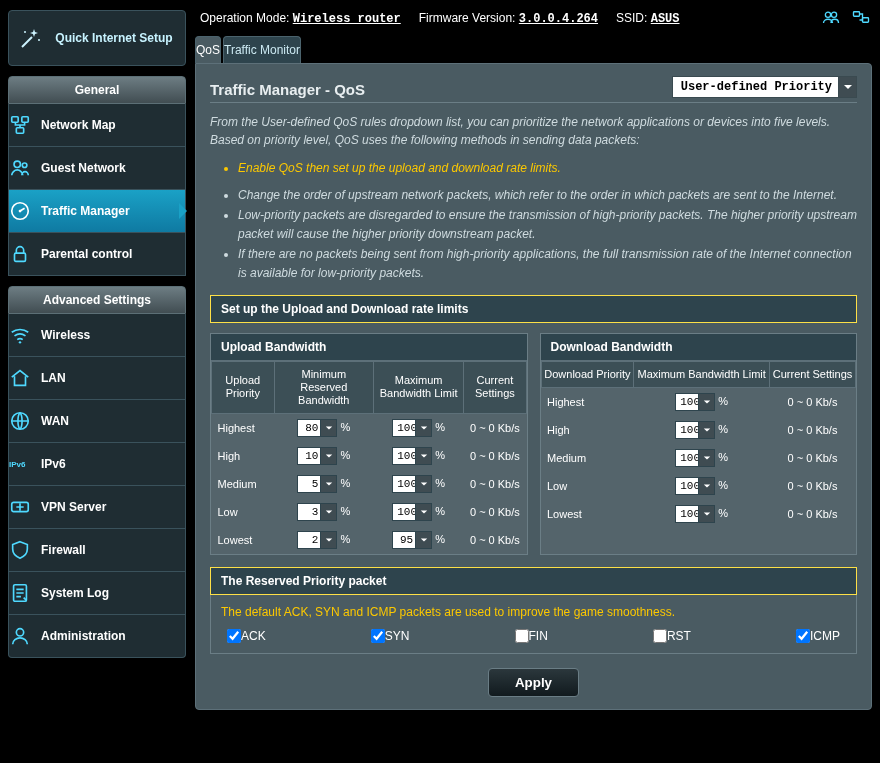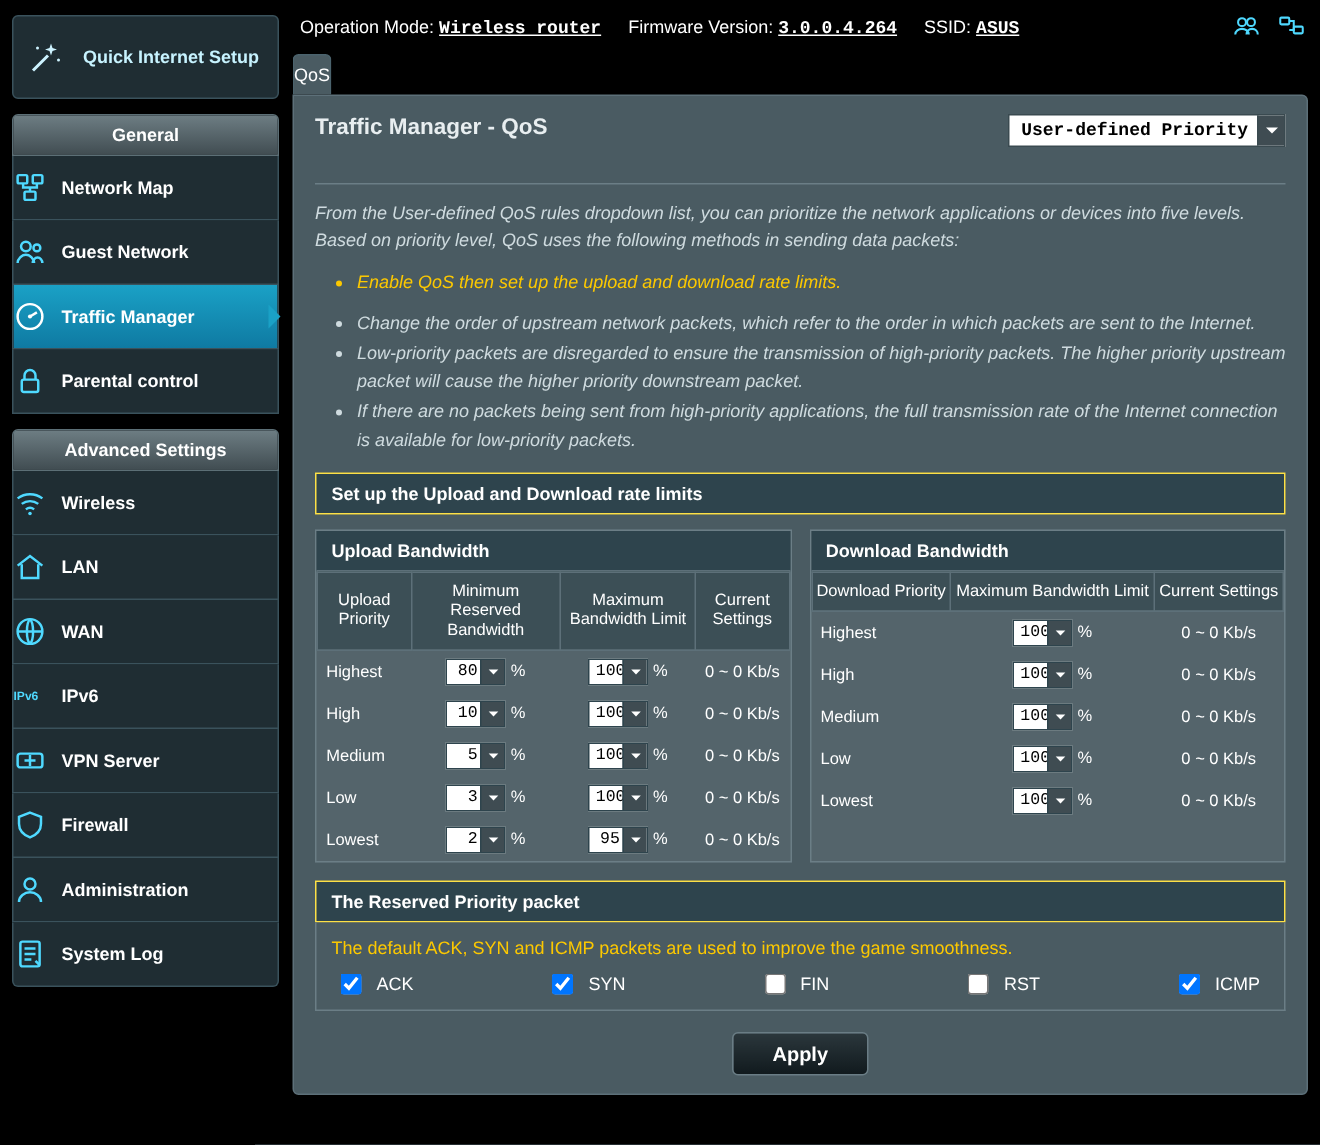--- a/index.html
+++ b/index.html
@@ -109,23 +109,23 @@
   }
   .panel {
     background: #4a5b62;
     border: 1px solid #5d7079;
     border-radius: 0 4px 4px 4px;
     padding: 12px 14px;
   }
   .panel-head {
     display: flex;
     justify-content: space-between;
-    align-items: flex-start;
+    align-items: flex-end;
     border-bottom: 1px solid #6b7e86;
-    padding-bottom: 24px;
+    padding-bottom: 4px;
     margin-bottom: 10px;
   }
   .panel-head h2 {
     font-size: 15px;
     color: #e8eef0;
     font-weight: bold;
   }
   .selector {
     background: #fff;
     color: #000;
@@ -219,21 +219,21 @@
     justify-content: center;
   }
   .pkt-row {
     background: #4a5b62;
     border: 1px solid #6b7e86;
     border-top: none;
     padding: 10px;
   }
   .pkt-row .note { color: #fcc800; margin-bottom: 10px; }
   .checks { display: flex; justify-content: space-between; padding: 0 6px; }
-  .checks label { display: flex; align-items: center; gap: 10px; }
+  .checks label { display: flex; align-items: center; gap: 0; }
   .checks input { width: 14px; height: 14px; }
   .apply-row { text-align: center; margin-top: 14px; }
   .apply-btn {
     background: linear-gradient(#2b373c,#111a1e);
     border: 1px solid #6a7d85;
     color: #fff;
     font-weight: bold;
     padding: 6px 26px;
     border-radius: 4px;
     cursor: pointer;
@@ -377,41 +377,42 @@
     <span class="nav-icon">
       <svg width="22" height="22" viewBox="0 0 24 24">
           <path class="stk" d="M12 3l8 3v5c0 5-3 8-8 10-5-2-8-5-8-10V6z"></path>
         </svg>
     </span>
     <span>Firewall</span>
   </div>
   <div class="nav-item">
     <span class="nav-icon">
       <svg width="22" height="22" viewBox="0 0 24 24">
-          <circle cx="12" cy="8" r="4" class="stk"></circle>
-          <path class="stk" d="M4 21c0-4 4-7 8-7s8 3 8 7"></path>
-        </svg>
-    </span>
-    <span>Administration</span>
-  </div>
-  <div class="nav-item">
-    <span class="nav-icon">
-      <svg width="22" height="22" viewBox="0 0 24 24">
           <rect x="5" y="3" width="14" height="18" rx="1.5" class="stk"></rect>
           <path class="stk" d="M8 8h8M8 12h8M8 16h5"></path>
           <path class="stk" d="M16 17l3 3"></path>
         </svg>
     </span>
     <span>System Log</span>
   </div>
+  <div class="nav-item">
+    <span class="nav-icon">
+      <svg width="22" height="22" viewBox="0 0 24 24">
+          <circle cx="12" cy="8" r="4" class="stk"></circle>
+          <path class="stk" d="M4 21c0-4 4-7 8-7s8 3 8 7"></path>
+        </svg>
+    </span>
+    <span>Administration</span>
+  </div>
 </div>
 
 <div class="main">
   <div class="tabs">
     <div class="tab active">QoS</div>
+    <div class="tab">Traffic Monitor</div>
   </div>
 
   <div class="panel">
     <div class="panel-head">
       <h2>Traffic Manager - QoS</h2>
       <div class="selector">
         <span class="val">User-defined Priority</span>
         <span class="btn">
           <svg viewBox="0 0 10 10">
               <path d="M1 3l4 4 4-4" fill="#fff"></path>

